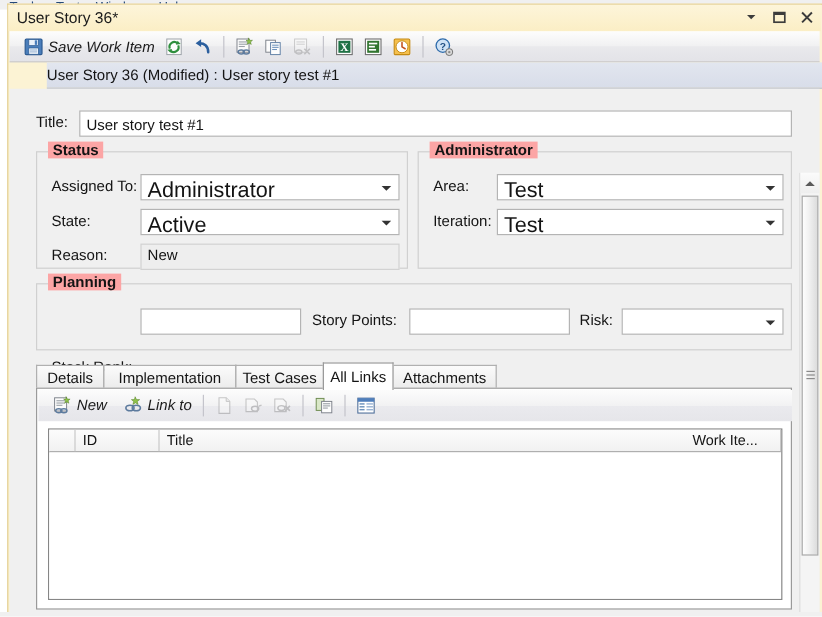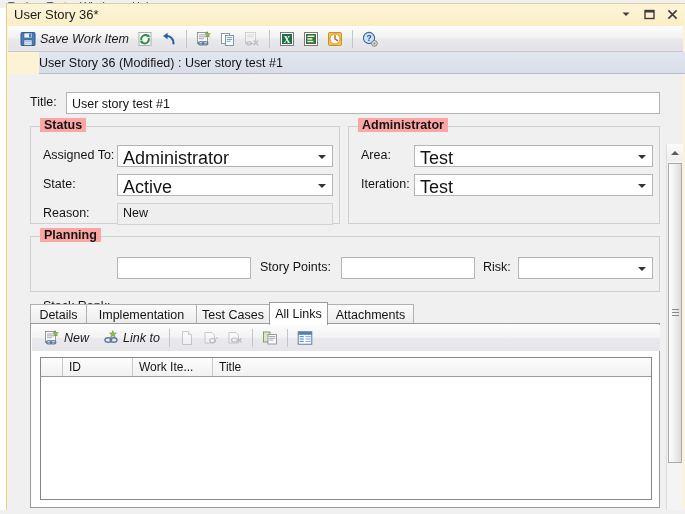--- a/index.html
+++ b/index.html
@@ -740,22 +740,22 @@
                 </svg>
               </span>
             </div>
 
           </div>
 
           <div class="grid">
             <div class="grid-header">
               <div class="gh-cell" style="width:22px;"></div>
               <div class="gh-cell" style="width:70px;">ID</div>
+              <div class="gh-cell" style="width:438px; border-right:none;">Title</div>
               <div class="gh-cell" style="width:80px;">Work Ite...</div>
-              <div class="gh-cell" style="width:438px; border-right:none;">Title</div>
             </div>
             <div class="grid-body"></div>
           </div>
 
         </div>
 
       </div>
 
       <div class="vscroll">
         <div class="vs-btn vs-up">

